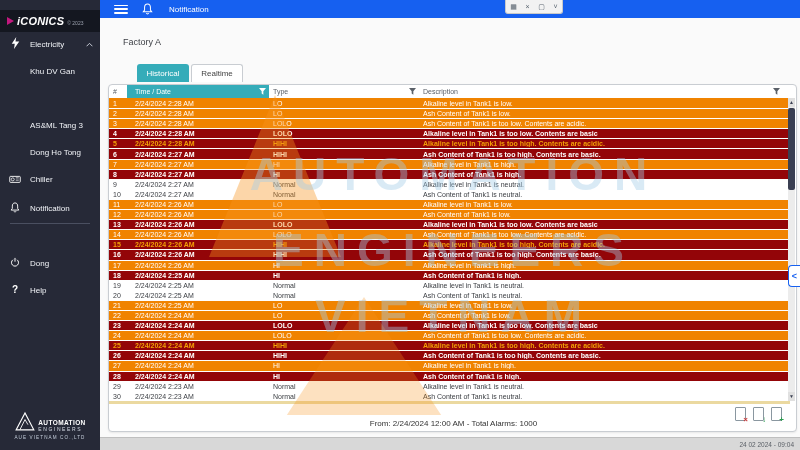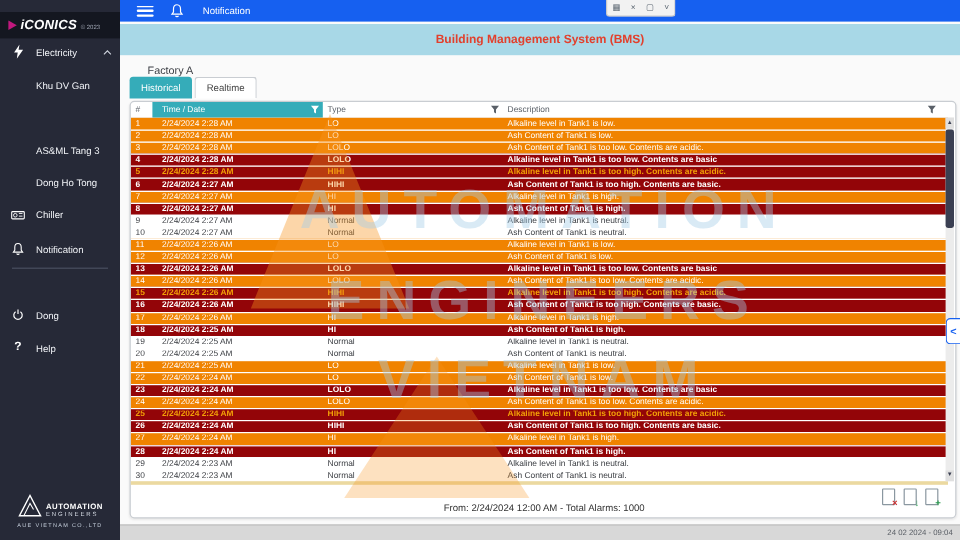--- a/index.html
+++ b/index.html
@@ -32,22 +32,22 @@
   .burger{width:14px;height:9px;margin-left:14px;display:flex;flex-direction:column;justify-content:space-between;cursor:pointer;}
   .burger div{height:1.6px;background:#fff;border-radius:1px;}
   .tb-bell{margin-left:14px;cursor:pointer;display:flex;}
   .tb-title{color:#fff;font-size:8px;margin-left:16px;}
   .wintools{position:absolute;left:405px;top:0;width:56px;height:13px;background:#F2F2F2;border:1px solid #c9c9c9;border-top:none;border-radius:0 0 3px 3px;display:flex;align-items:center;justify-content:space-around;color:#5a6570;font-size:7px;}
   .wintools span{cursor:pointer;line-height:1;}
   .banner{position:absolute;left:100px;top:20px;width:700px;height:26px;background:#A8D8E7;display:flex;align-items:center;justify-content:center;}
   .banner .t{font-size:10px;font-weight:bold;color:#E2402D;}
 
   
-  .factory{position:absolute;left:123px;top:54px;font-size:9px;color:#3c3f45;}
-  .tab{position:absolute;top:64px;height:18px;display:flex;align-items:center;justify-content:center;font-size:8px;border-radius:3px 3px 0 0;cursor:pointer;box-sizing:border-box;}
+  .factory{position:absolute;left:123px;top:37px;font-size:9px;color:#3c3f45;}
+  .tab{position:absolute;top:64px;height:18px;display:flex;align-items:center;justify-content:center;font-size:8px;border-radius:3px 3px 0 0;cursor:pointer;box-sizing:border-box;margin-left:29px;}
   .tab.active{left:108px;width:52px;background:#35ACB9;color:#fff;}
   .tab.idle{left:162px;width:52px;background:#fff;color:#444;border:1px solid #c9cdd2;border-bottom:none;}
 
   .card{position:absolute;left:108px;top:84px;width:689px;height:348px;background:#fff;border:1px solid #C9CDD2;border-radius:4px;box-sizing:border-box;box-shadow:0 1px 2px rgba(0,0,0,.08);}
 
   .thead{position:absolute;left:0;top:0;width:681px;height:13px;display:flex;font-size:7px;color:#5a6068;border-bottom:1px solid #e2e4e8;}
   .th{display:flex;align-items:center;box-sizing:border-box;position:relative;}
   .th .fun{position:absolute;right:3px;top:3px;}
   .th-num{width:18px;padding-left:4px;}
   .th-time{width:142px;background:#35ACB9;color:#fff;padding-left:8px;}
@@ -202,23 +202,20 @@
     </span>
     <span class="tb-title">Notification</span>
     <div class="wintools">
       <span>▦</span>
       <span>×</span>
       <span>▢</span>
       <span>˅</span>
     </div>
   </div>
 
-  <div class="banner">
-    <span class="t">Building Management System (BMS)</span>
-  </div>
 
   <div class="factory">Factory A</div>
 
   <div class="tab active">
     <span>Historical</span>
   </div>
   <div class="tab idle">
     <span>Realtime</span>
   </div>
 

